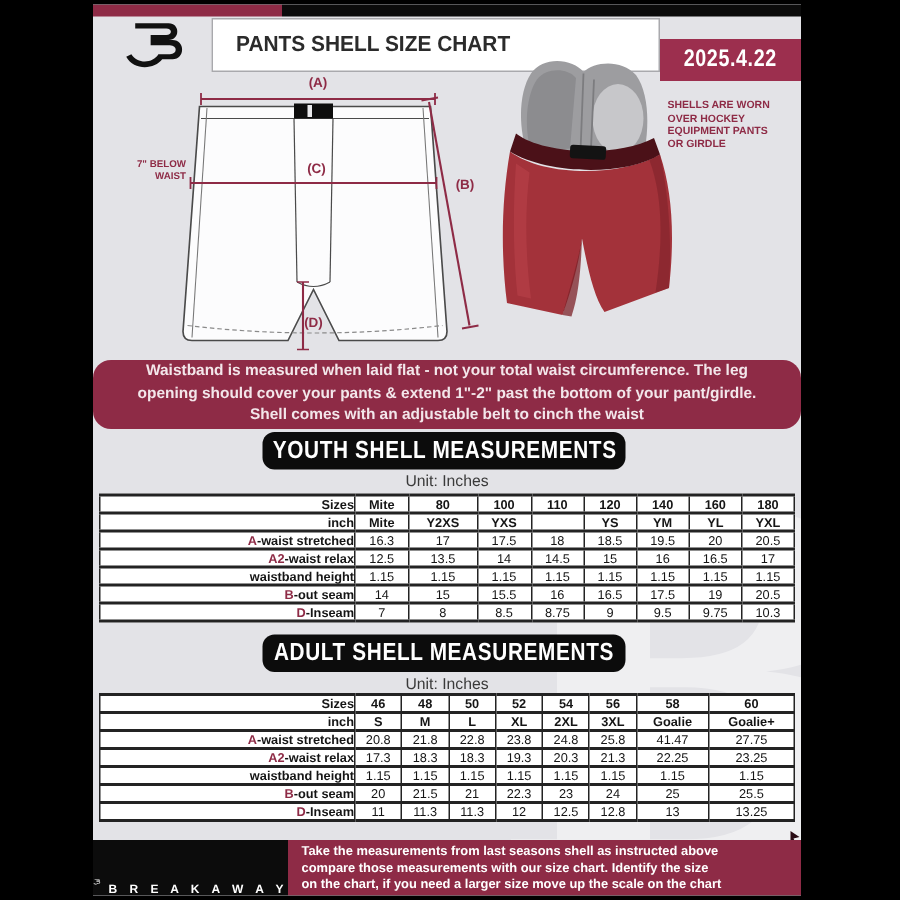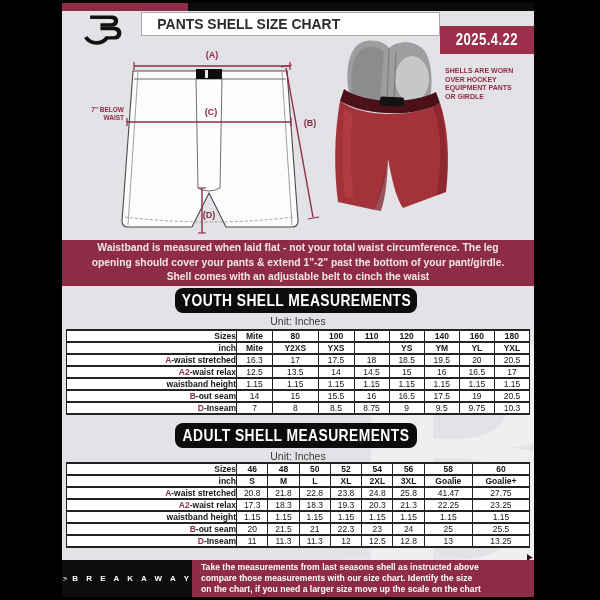--- a/index.html
+++ b/index.html
@@ -6,50 +6,50 @@
   body{width:600px;height:600px;overflow:hidden;font-family:"Liberation Sans",sans-serif;}
   .stage{position:relative;width:600px;height:600px;background:#000;}
   .page{position:absolute;left:62px;top:3px;width:472px;height:594px;background:#e3e3e7;overflow:hidden;}
 
   
   .topbar-m{position:absolute;left:0;top:0;width:126px;height:8px;background:#8e2b46;}
   .topbar-k{position:absolute;left:126px;top:0;right:0;height:8px;background:#0b0b0b;}
 
   
   .logo{position:absolute;left:18px;top:10px;width:46px;height:36px;}
-  .title-box{position:absolute;left:79px;top:9px;width:299px;height:24px;background:#fff;border:1px solid #a9a9ad;box-sizing:border-box;display:flex;align-items:center;}
+  .title-box{position:absolute;left:79px;top:9px;width:299px;height:36px;background:#fff;border:1px solid #a9a9ad;box-sizing:border-box;display:flex;align-items:center;}
   .title-box span{font-size:14.5px;font-weight:bold;color:#2b2b2b;transform:scaleX(.96);transform-origin:left;padding-left:16px;white-space:nowrap;}
   .date-box{position:absolute;left:378px;top:7px;width:94px;height:28px;background:#9c2f4e;display:flex;align-items:center;justify-content:center;margin-top:16px;}
   .date-box span{color:#fff;font-weight:bold;font-size:16px;transform:scaleX(.82);white-space:nowrap;letter-spacing:.5px;}
 
   
   .mlabel{position:absolute;color:#8e2b46;font-weight:bold;font-size:9px;text-align:center;width:30px;}
   .waist-note{position:absolute;left:20px;top:103px;width:42px;text-align:right;color:#8e2b46;font-weight:bold;font-size:6.5px;line-height:8px;white-space:pre-line;}
   .shell-note{position:absolute;left:383px;top:64px;width:86px;color:#8e2b46;font-weight:bold;font-size:7px;line-height:8.6px;white-space:pre-line;}
 
   
-  .banner{position:absolute;left:0;top:237px;width:100%;height:46px;background:#8e2b46;display:flex;align-items:center;justify-content:center;}
+  .banner{position:absolute;left:0;top:237px;width:100%;height:46px;background:#8e2b46;display:flex;align-items:center;justify-content:center;border-radius:12px;}
   .banner div{color:#f3e6ea;font-weight:bold;font-size:10.3px;line-height:14.5px;text-align:center;white-space:pre-line;}
 
   
   .black-banner{position:absolute;left:113px;width:242px;height:25px;background:#0c0c0c;border-radius:8px;display:flex;align-items:center;justify-content:center;}
   .black-banner span{color:#fff;font-weight:bold;font-size:16.5px;letter-spacing:.5px;transform:scaleX(.84);white-space:nowrap;}
   .unit{position:absolute;left:0;width:100%;text-align:center;font-size:10.5px;font-weight:normal;color:#3a3a3a;}
 
   
   .sizetable{position:absolute;left:4px;width:464px;border-collapse:collapse;background:#fff;}
   .sizetable td{border:solid #232323;border-width:2px 1px;font-size:8.5px;color:#151515;text-align:center;padding:0;height:8.5px;}
   .t-adult td{height:9.5px;}
   .sizetable td.lbl{text-align:right;padding-left:55px;font-weight:bold;width:114px;}
   .sizetable tr.hdr td{font-weight:bold;}
   .pfx{color:#8e2b46;}
 
   
   .footer{position:absolute;left:0;top:557px;width:472px;height:37px;display:flex;}
-  .f-black{width:130px;background:#0c0c0c;display:flex;align-items:center;justify-content:center;gap:5px;}
+  .f-black{width:130px;background:#0c0c0c;display:flex;align-items:flex-end;justify-content:center;gap:5px;}
   .f-brand{color:#fff;font-size:8px;font-weight:bold;letter-spacing:3px;white-space:nowrap;}
   .f-maroon{flex:1;background:#8e2b46;display:flex;align-items:center;padding:0 4px 0 9px;}
   .f-maroon div{color:#fff;font-weight:bold;font-size:8.6px;line-height:11px;white-space:pre-line;}
 
   .watermark{position:absolute;right:-70px;top:295px;font-family:"DejaVu Serif",serif;font-weight:bold;font-size:330px;line-height:1;color:rgba(255,255,255,.42);pointer-events:none;}
   .corner-cursor{position:absolute;right:0;top:551px;}
 </style>
 </head>
 <body>
 

